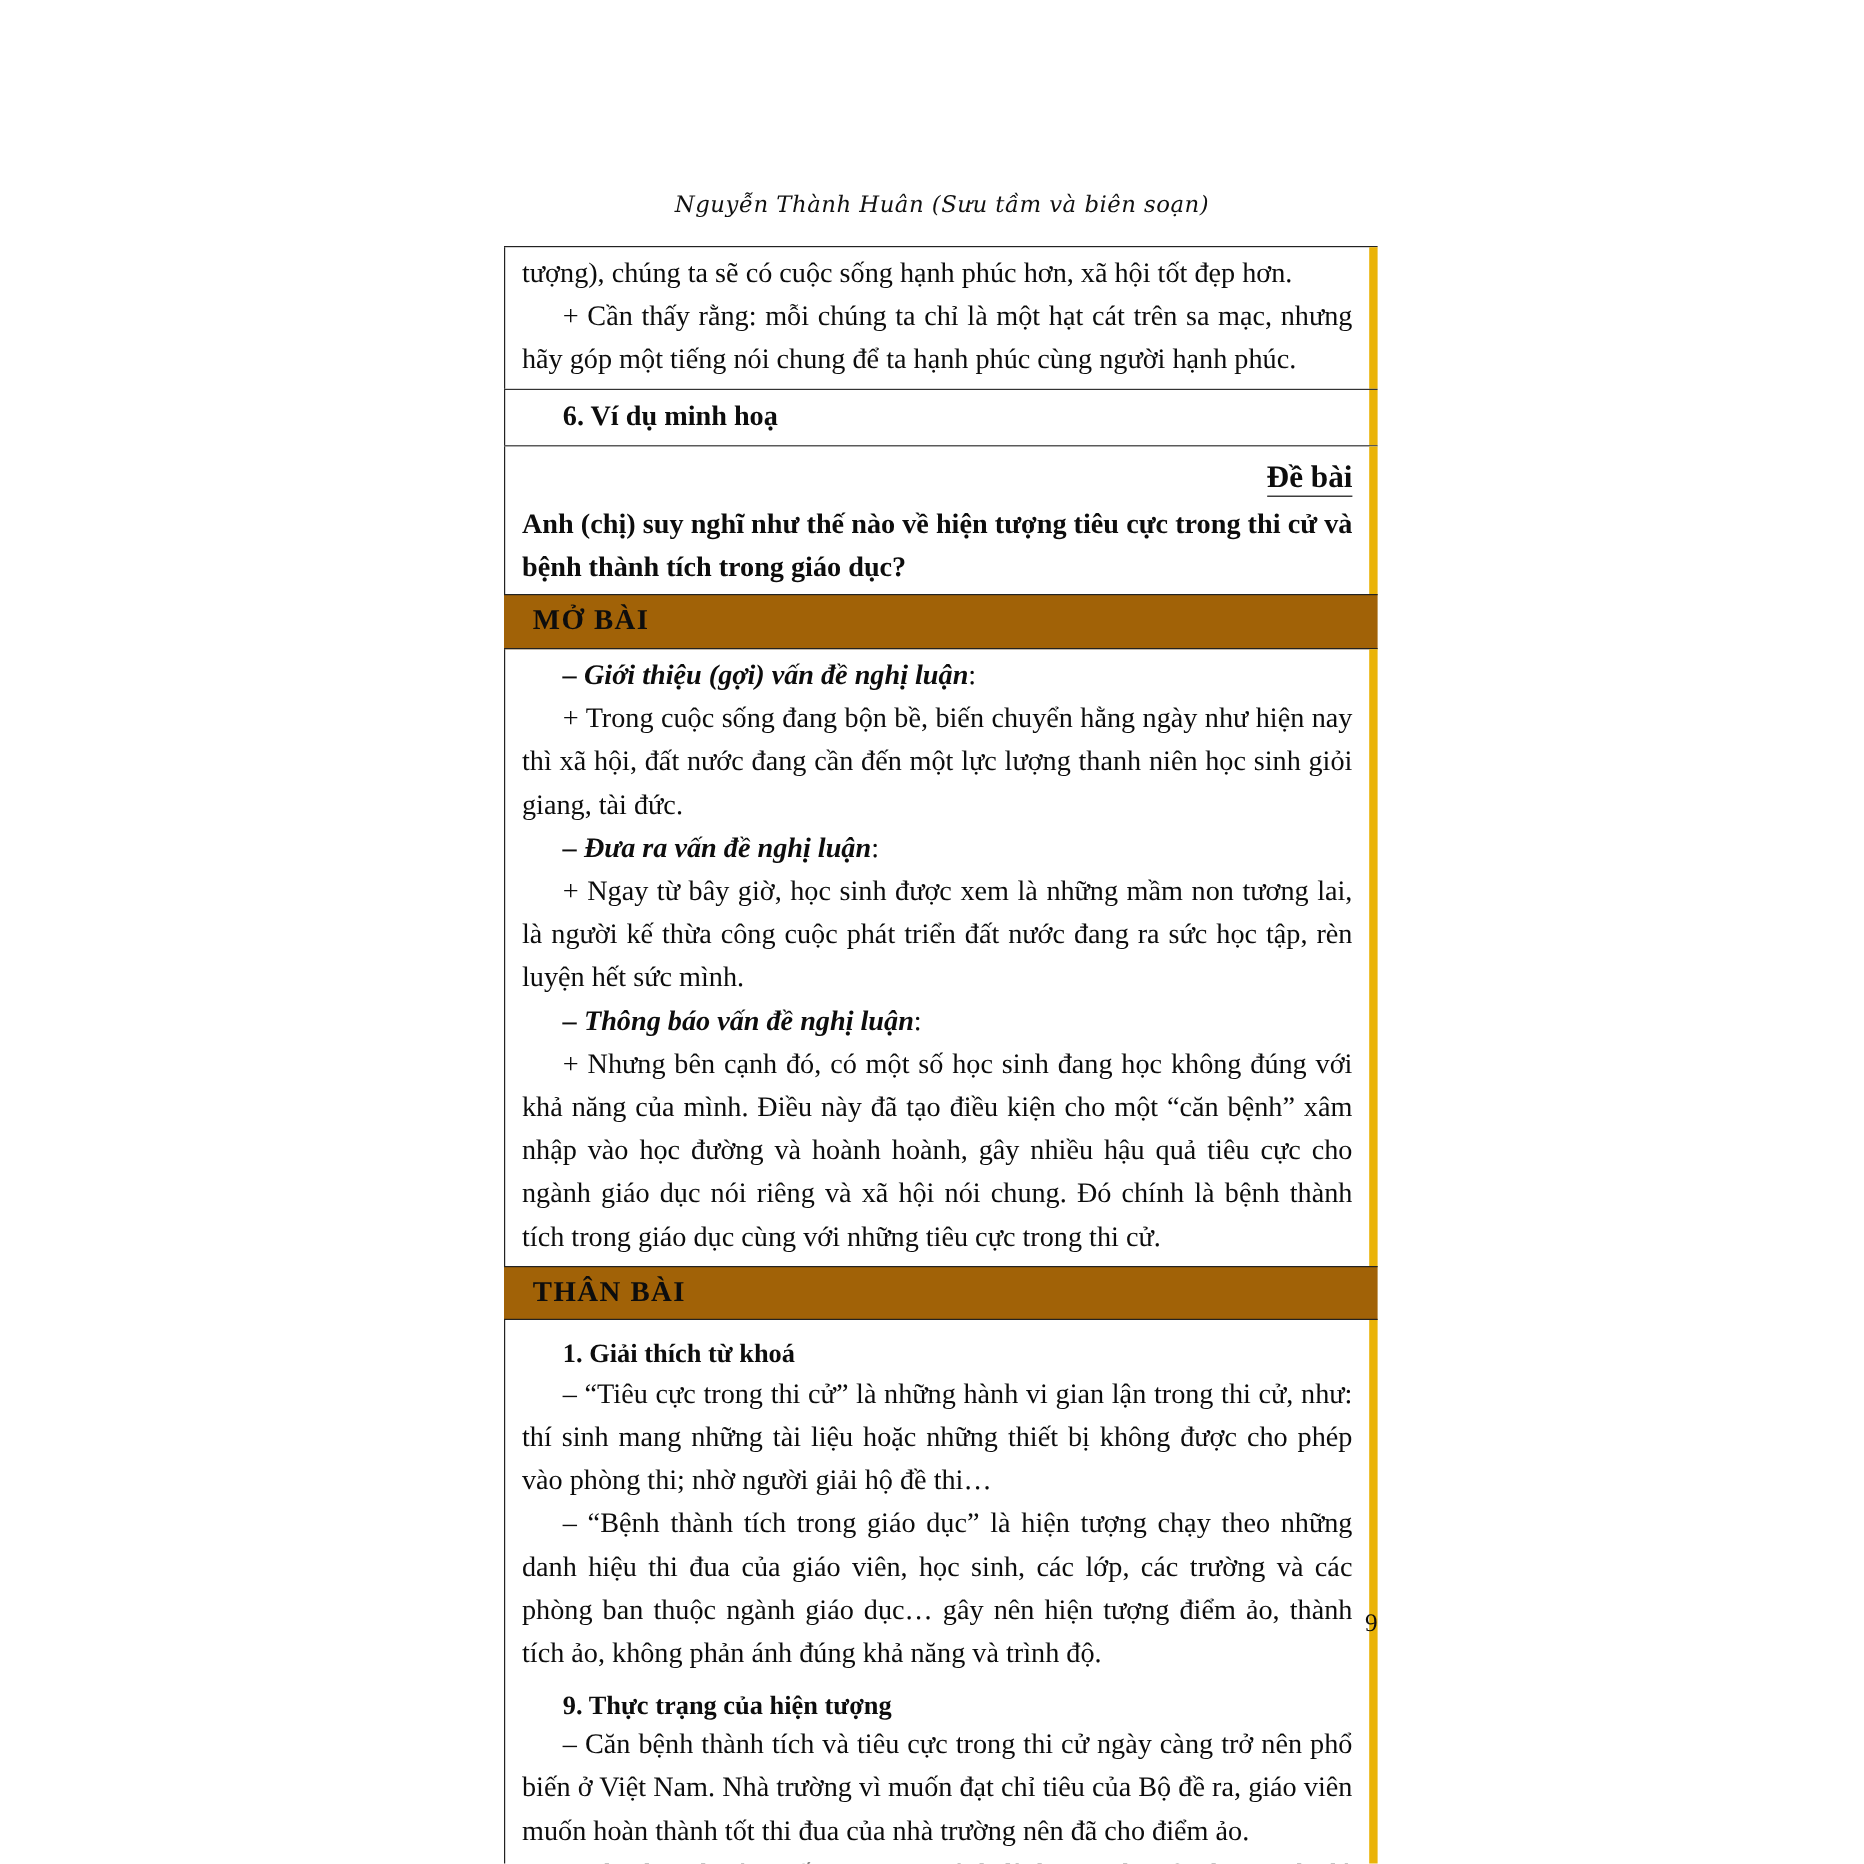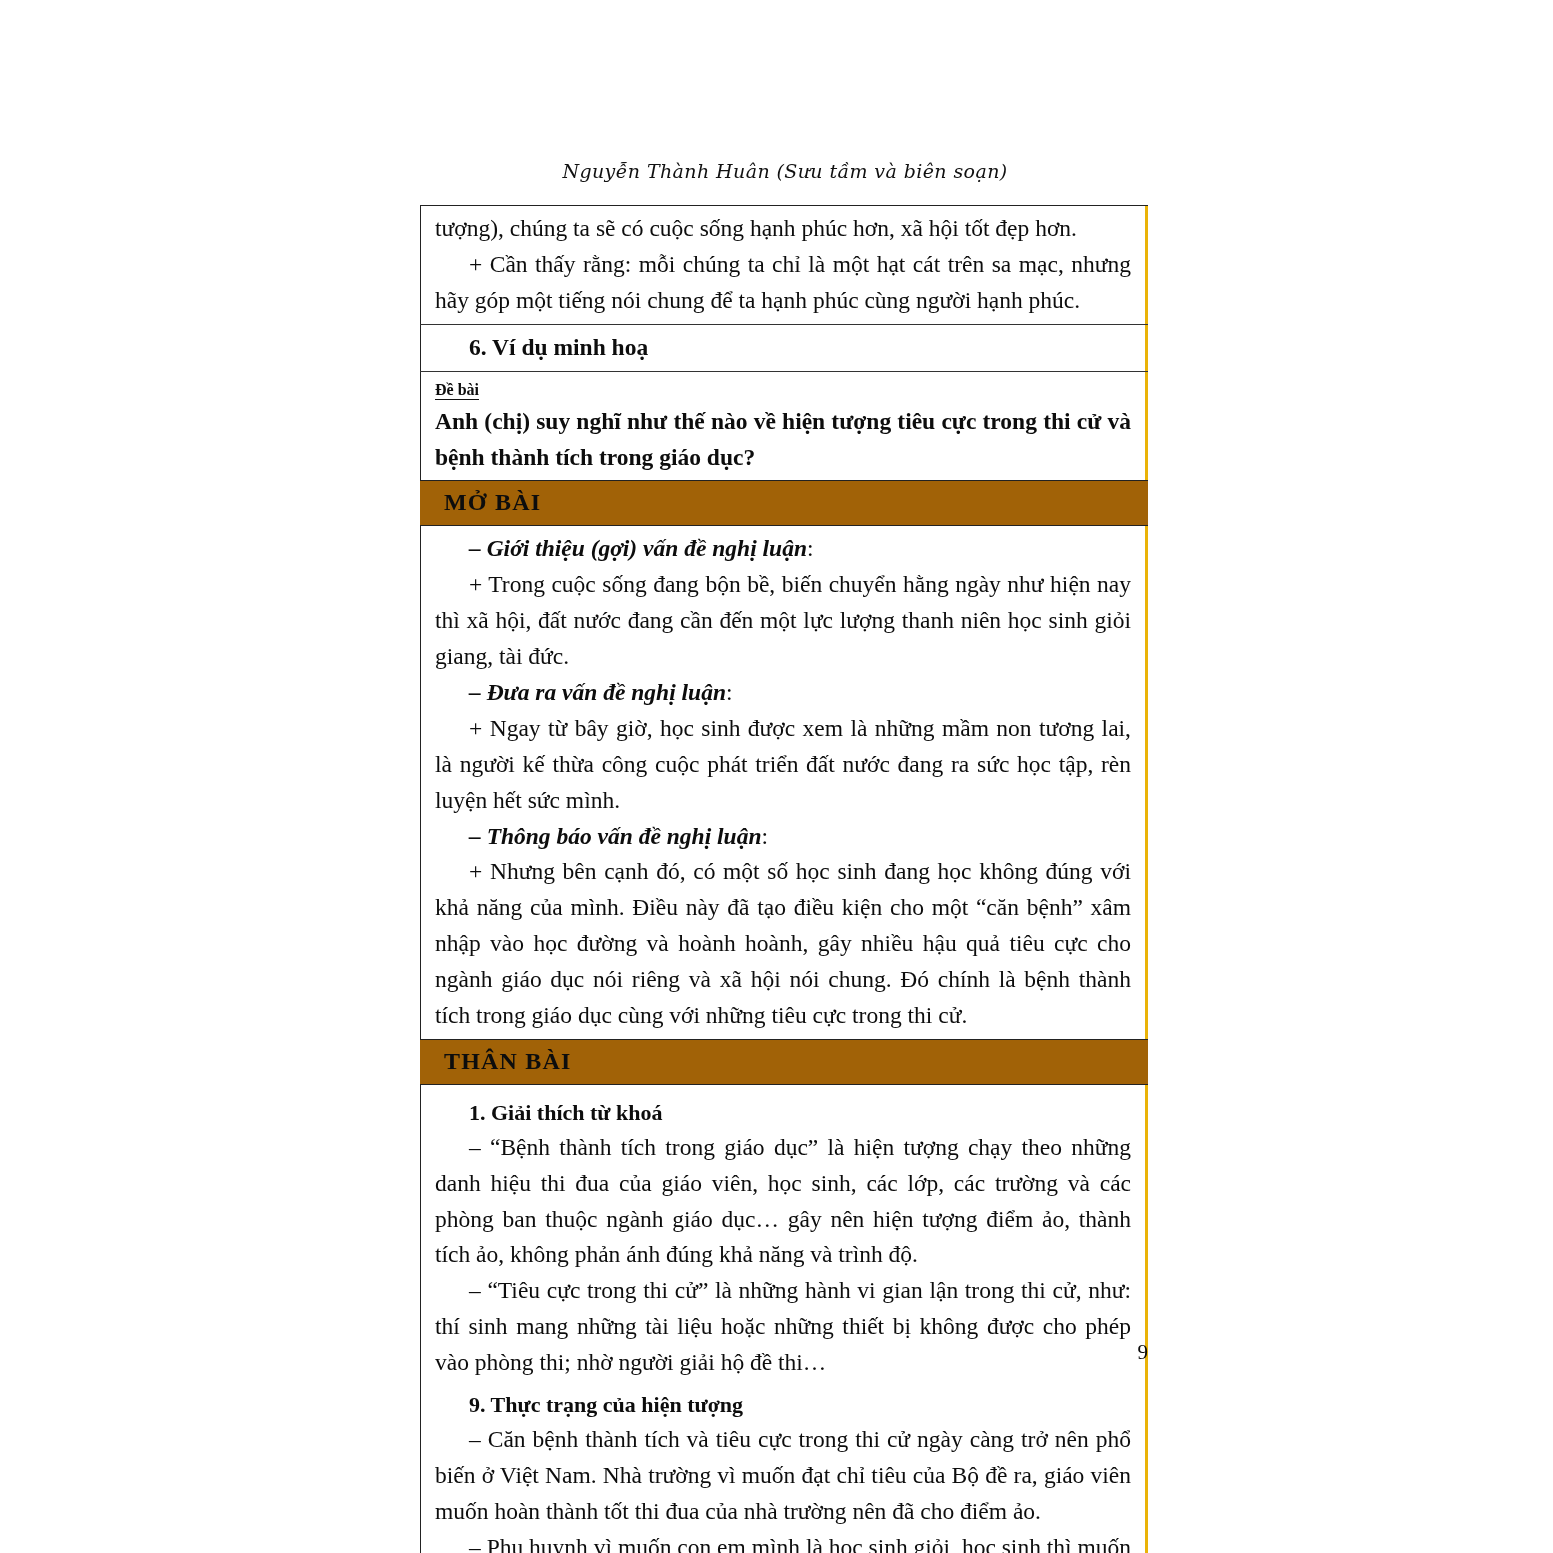--- a/index.html
+++ b/index.html
@@ -44,21 +44,21 @@
     line-height: 1.53;
   }
   .rule {
     border-top: 1px solid #222;
     width: 100%;
     height: 0;
   }
   .rule.thin { border-top: 1px solid #333; }
   .block {
     border-left: 1px solid #222;
-    border-right: 3px solid #eab308;
+    border-right: 7px solid #eab308;
     padding: 0;
   }
   p {
     margin: 0;
     text-align: justify;
     text-justify: inter-word;
     padding: 0 14px 0 14px;
   }
   p.ind {
     text-indent: 34px;
@@ -67,23 +67,23 @@
     background: #a16207;
     border-top: 1px solid #222;
     border-bottom: 1px solid #222;
     font-weight: bold;
     font-size: 24px;
     letter-spacing: 1.2px;
     padding: 3px 14px 4px 24px;
     font-family: "Liberation Serif", serif;
   }
   .center-bold-ul {
-    text-align: left;
+    text-align: right;
     font-weight: bold;
-    font-size: 16px;
+    font-size: 26px;
     padding: 6px 14px 2px 14px;
   }
   .center-bold-ul span {
     border-bottom: 1.5px solid #111;
     padding-bottom: 1px;
   }
   .bold { font-weight: bold; }
   .bi { font-weight: bold; font-style: italic; }
   .sec-head {
     font-weight: bold;
@@ -153,22 +153,22 @@
       <p class="ind"><span class="bi">– Thông báo vấn đề nghị luận</span><span>:</span></p>
       <p class="ind">+ Nhưng bên cạnh đó, có một số học sinh đang học không đúng với khả năng của mình. Điều này đã tạo điều kiện cho một “căn bệnh” xâm nhập vào học đường và hoành hoành, gây nhiều hậu quả tiêu cực cho ngành giáo dục nói riêng và xã hội nói chung. Đó chính là bệnh thành tích trong giáo dục cùng với những tiêu cực trong thi cử.</p>
       <div class="spacer4"></div>
     </div>
 
     <div class="band">THÂN BÀI</div>
 
     <div class="block">
       <div class="spacer8"></div>
       <p class="sec-head">1. Giải thích từ khoá</p>
+      <p class="ind">– “Tiêu cực trong thi cử” là những hành vi gian lận trong thi cử, như: thí sinh mang những tài liệu hoặc những thiết bị không được cho phép vào phòng thi; nhờ người giải hộ đề thi…</p>
       <p class="ind">– “Bệnh thành tích trong giáo dục” là hiện tượng chạy theo những danh hiệu thi đua của giáo viên, học sinh, các lớp, các trường và các phòng ban thuộc ngành giáo dục… gây nên hiện tượng điểm ảo, thành tích ảo, không phản ánh đúng khả năng và trình độ.</p>
-      <p class="ind">– “Tiêu cực trong thi cử” là những hành vi gian lận trong thi cử, như: thí sinh mang những tài liệu hoặc những thiết bị không được cho phép vào phòng thi; nhờ người giải hộ đề thi…</p>
       <div class="spacer4"></div>
       <p class="sec-head">9. Thực trạng của hiện tượng</p>
       <p class="ind">– Căn bệnh thành tích và tiêu cực trong thi cử ngày càng trở nên phổ biến ở Việt Nam. Nhà trường vì muốn đạt chỉ tiêu của Bộ đề ra, giáo viên muốn hoàn thành tốt thi đua của nhà trường nên đã cho điểm ảo.</p>
       <p class="ind">– Phụ huynh vì muốn con em mình là học sinh giỏi, học sinh thì muốn lên lớp, có danh hiệu mà không cần phải tốn sức học tập nên đã nảy sinh hiện tượng chạy theo thành tích, không cần quan tâm đến chất lượng.</p>
 
     </div>
 
   </div>
 
   <div class="page-number">9</div>

